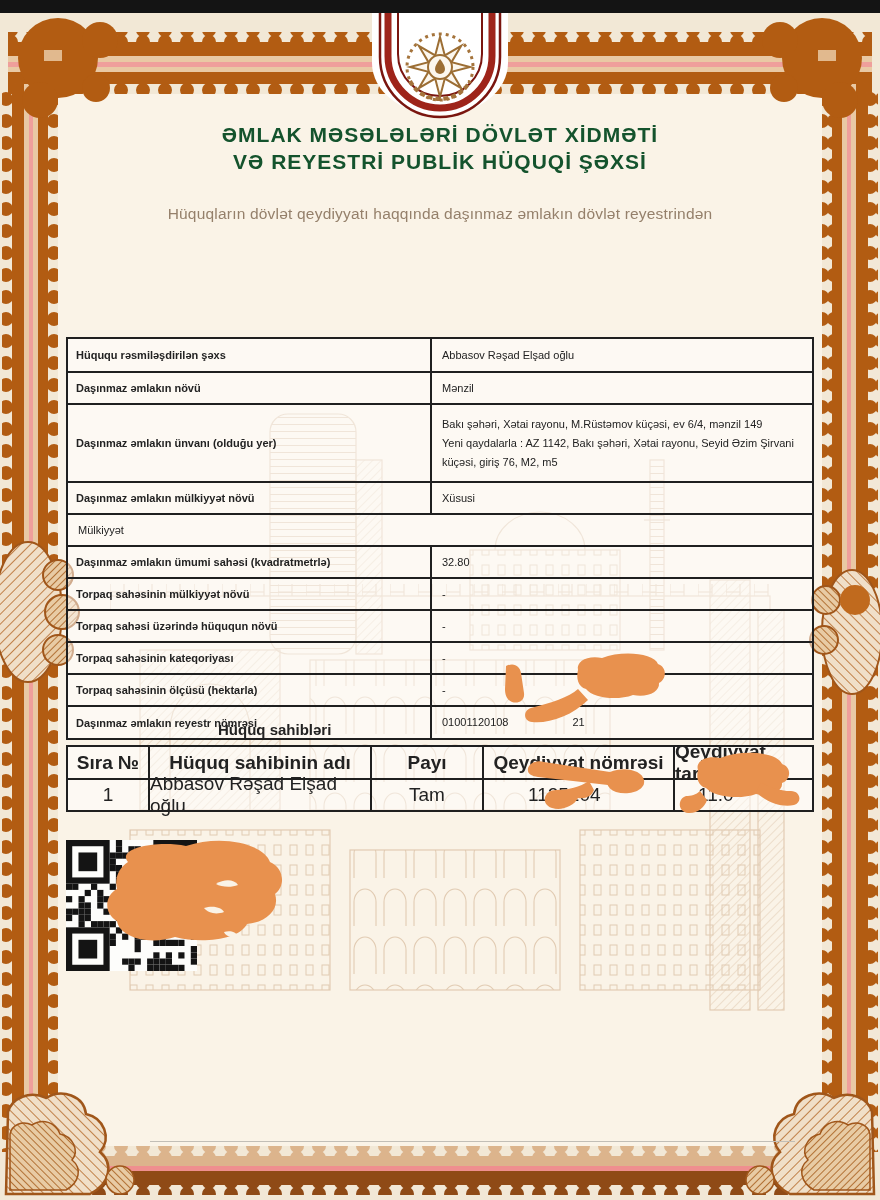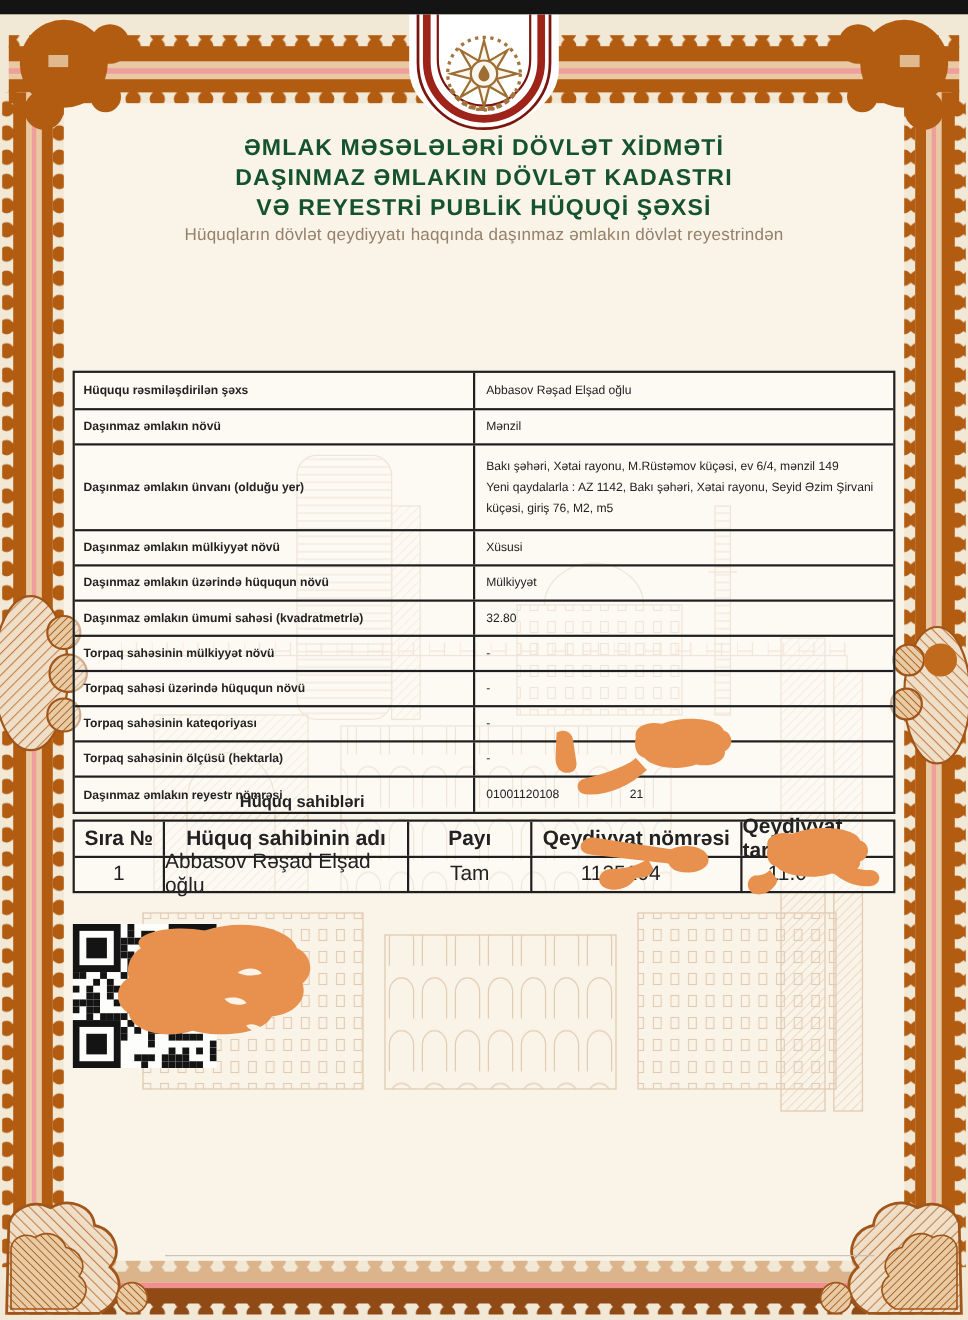--- a/index.html
+++ b/index.html
@@ -197,21 +197,20 @@
       <polygon points="0,-30 4.8,-11.6 21.2,-21.2 11.5,-4.8 30,0 11.5,4.8 21.2,21.2 4.8,11.6 0,30 -4.8,11.6 -21.2,21.2 -11.5,4.8 -30,0 -11.5,-4.8 -21.2,-21.2 -4.8,-11.6" fill="#fcf7ee" stroke="#9c6e34" stroke-width="2"></polygon>
       <circle r="12" fill="#fcf7ee" stroke="#9c6e34" stroke-width="2"></circle>
       <path d="M0,-8 c3,4 5,7 5,10 a5,5 0 1 1 -10,0 c0,-3 2,-6 5,-10 z" fill="#9c6e34"></path>
     </g>
   </svg>
 
   <div class="topbar"></div>
 
   <div class="org">
     <div>ƏMLAK MƏSƏLƏLƏRİ DÖVLƏT XİDMƏTİ</div>
-    <div>DAŞINMAZ ƏMLAKIN DÖVLƏT KADASTRI</div>
     <div>VƏ REYESTRİ PUBLİK HÜQUQİ ŞƏXSİ</div>
   </div>
   <div class="subtitle">Hüquqların dövlət qeydiyyatı haqqında daşınmaz əmlakın dövlət reyestrindən</div>
 
 
   <div class="ptable">
     <div class="trow h32">
       <div class="lcell">Hüququ rəsmiləşdirilən şəxs</div>
       <div class="vcell">Abbasov Rəşad Elşad oğlu</div>
     </div>
@@ -222,21 +221,20 @@
     <div class="trow h76">
       <div class="lcell">Daşınmaz əmlakın ünvanı (olduğu yer)</div>
       <div class="vcell">Bakı şəhəri, Xətai rayonu, M.Rüstəmov küçəsi, ev 6/4, mənzil 149
 Yeni qaydalarla : AZ 1142, Bakı şəhəri, Xətai rayonu, Seyid Əzim Şirvani küçəsi, giriş 76, M2, m5</div>
     </div>
     <div class="trow h30">
       <div class="lcell">Daşınmaz əmlakın mülkiyyət növü</div>
       <div class="vcell">Xüsusi</div>
     </div>
     <div class="trow h30">
-      <div class="lcell">Daşınmaz əmlakın üzərində hüququn növü</div>
       <div class="vcell">Mülkiyyət</div>
     </div>
     <div class="trow h30">
       <div class="lcell">Daşınmaz əmlakın ümumi sahəsi (kvadratmetrlə)</div>
       <div class="vcell">32.80</div>
     </div>
     <div class="trow h30">
       <div class="lcell">Torpaq sahəsinin mülkiyyət növü</div>
       <div class="vcell">-</div>
     </div>

